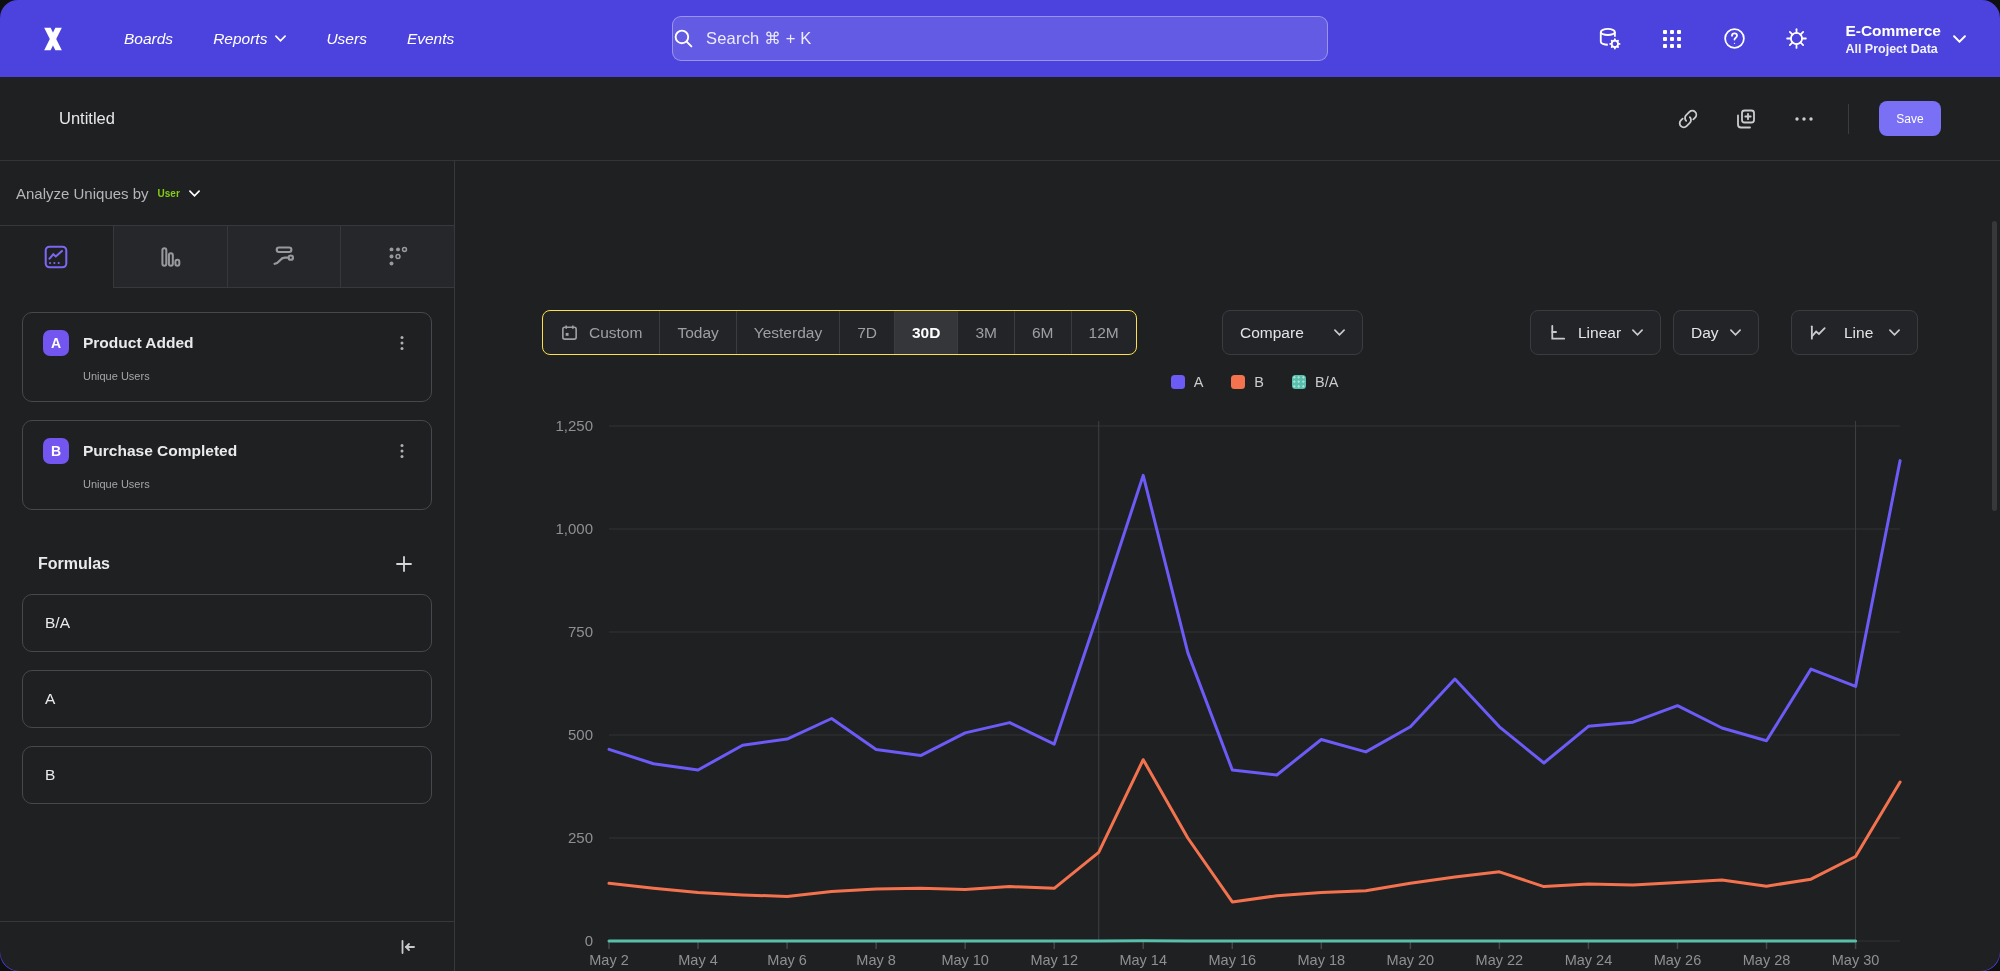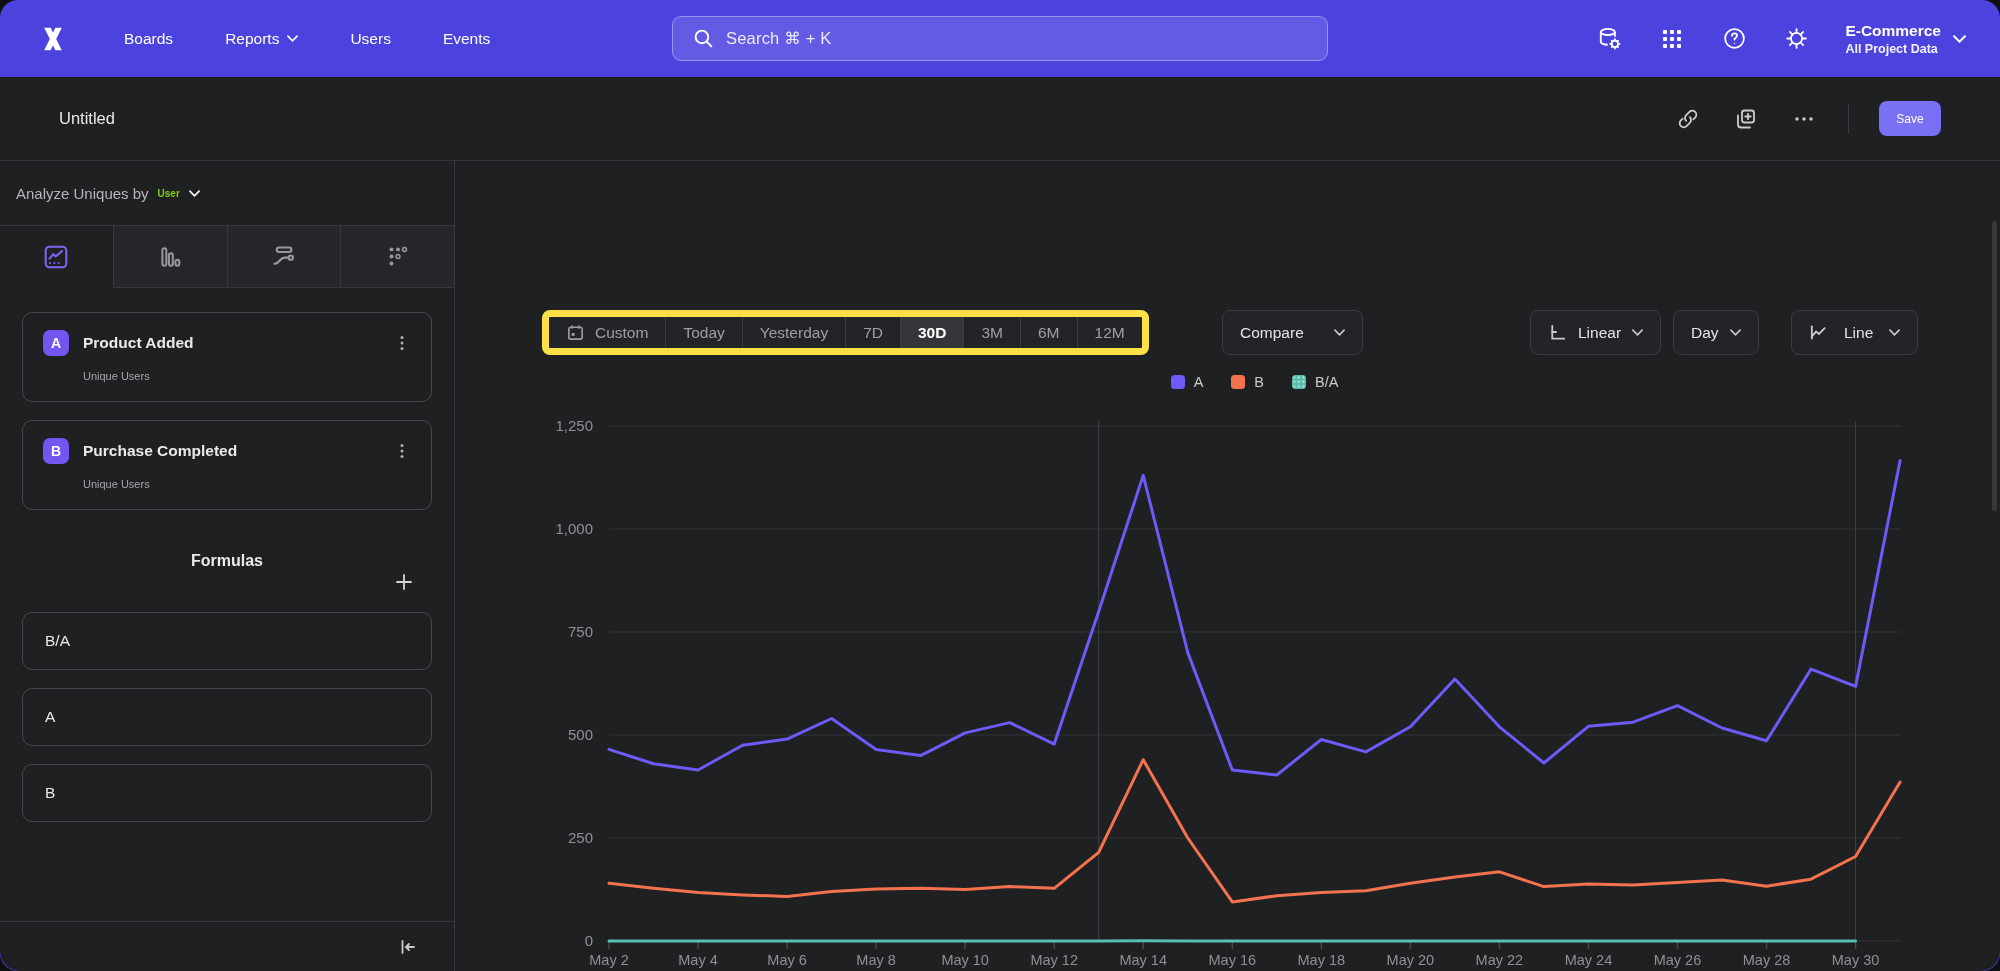--- a/index.html
+++ b/index.html
@@ -3,23 +3,23 @@
 <meta charset="utf-8">
 <style>
   * { margin:0; padding:0; box-sizing:border-box; }
   html,body { background:#0e0f10; }
   body { font-family:"Liberation Sans", sans-serif; -webkit-font-smoothing:antialiased; }
   #app { position:relative; width:2000px; height:971px; background:#4C43DF; border-radius:18px; overflow:hidden; }
 
   
   .hdr { position:absolute; top:0; left:0; width:100%; height:77px; display:flex; align-items:center; padding:0 34px; color:#fff; }
   .logo { width:38px; height:38px; display:flex; align-items:center; justify-content:center; margin-right:52px; cursor:pointer; }
-  .nav { display:flex; align-items:center; gap:52px; }
+  .nav { display:flex; align-items:center; gap:40px;font-style:italic; }
   .nav-item { display:flex; align-items:center; gap:8px; font-size:15.5px; font-weight:500; color:#fff; cursor:pointer; }
-  .search { position:absolute; left:672px; top:16px; width:656px; height:45px; background:rgba(255,255,255,.13); border:1px solid rgba(255,255,255,.35); border-radius:9px; display:flex; align-items:center; padding:0 20px; gap:12px; cursor:text; }
+  .search { position:absolute; left:672px; top:16px; width:656px; height:45px; background:rgba(255,255,255,.13); border:1px solid rgba(255,255,255,.35); border-radius:9px; display:flex; align-items:center; padding:0 0; gap:12px; cursor:text; }
   .search-ph { font-size:16.5px; color:#EDEBFC; letter-spacing:.2px; }
   .hdr-right { margin-left:auto; display:flex; align-items:center; gap:36px; }
   .hdr-ic { width:26px; height:26px; display:flex; align-items:center; justify-content:center; cursor:pointer; color:#fff; }
   .project { display:flex; align-items:center; gap:12px; cursor:pointer; }
   .project-name { font-size:15.5px; font-weight:700; }
   .project-scope { font-size:12.5px; font-weight:700; opacity:.92; margin-top:2px; }
 
   
   .panel { position:absolute; top:77px; left:0; right:0; bottom:0; background:#1F2022; border-radius:0 0 20px 20px; overflow:hidden; }
 
@@ -49,21 +49,21 @@
   .letter-badge { width:26px; height:26px; border-radius:7px; background:#7355F0; color:#fff; font-size:14px; font-weight:700; display:flex; align-items:center; justify-content:center; flex:none; }
   .card-ev { font-size:15.5px; font-weight:600; color:#E9EAEB; }
   .kebab { margin-left:auto; color:#AEB0B3; font-size:16px; letter-spacing:0; line-height:6px; cursor:pointer; }
   .card-measure { font-size:11px; color:#A4A6A9; margin:14px 0 2px 40px; }
   .fcard { margin-top:18px; border:1px solid #46484C; border-radius:10px; padding:19px 22px; font-size:15.5px; color:#E9EAEB; cursor:pointer; }
   .sb-foot { position:absolute; left:0; right:0; bottom:0; height:50px; border-top:1px solid #36383B; display:flex; align-items:center; justify-content:flex-end; padding:0 36px; color:#C9CACC; }
 
   
   .content { position:absolute; top:84px; left:455px; right:0; bottom:0; }
   .ctl-row { position:absolute; top:149px; left:0; right:0; height:45px; }
-  .seg { position:absolute; left:87px; top:0; height:45px; display:flex; border:7px solid #fde047; border-radius:8px; overflow:hidden; background:#232428; }
+  .seg { position:absolute; left:87px; top:0; height:45px; display:flex; border:1px solid #fde047; border-radius:8px; overflow:hidden; background:#232428; }
   .seg-item { display:flex; align-items:center; gap:10px; padding:0 17px; font-size:15.5px; color:#9DA0A3; border-right:1px solid #3A3C3F; cursor:pointer; white-space:nowrap; }
   .seg-item:last-child { border-right:none; }
   .seg-item.sel { background:#34363A; color:#FFFFFF; font-weight:700; }
   .drop-btn { position:absolute; top:0; height:45px; display:flex; align-items:center; gap:11px; padding:0 17px; border:1px solid #3A3C3F; border-radius:8px; background:#232428; color:#E3E4E5; font-size:15.5px; cursor:pointer; white-space:nowrap; }
   .legend { position:absolute; top:213px; left:154px; width:1291px; display:flex; justify-content:center; gap:28px; }
   .leg-item { display:flex; align-items:center; gap:9px; font-size:14.5px; color:#C9CBCD; cursor:pointer; }
   .swatch { width:14px; height:14px; border-radius:3.5px; }
   .swatch.dotted { background-image:radial-gradient(rgba(255,255,255,.55) 1px, transparent 1.2px); background-size:4.5px 4.5px; }
   #chart { position:absolute; left:0; top:198px; }
   .scrollthumb { position:absolute; right:3px; top:60px; width:5px; height:290px; border-radius:3px; background:#4A4C4F; opacity:.55; }
@@ -288,21 +288,21 @@
                   <svg width="18" height="18" viewBox="0 0 18 18" fill="currentColor">
                     <circle cx="9" cy="3.5" r="1.5"></circle>
                     <circle cx="9" cy="9" r="1.5"></circle>
                     <circle cx="9" cy="14.5" r="1.5"></circle>
                   </svg>
                 </span>
               </div>
               <div class="card-measure">Unique Users</div>
             </div>
           </div>
-        <div class="sec-head" style="margin-top:42px;flex-direction:column;">
+        <div class="sec-head" style="margin-top:42px;">
           <span class="t">Formulas</span>
           <span class="plus-btn">
             <svg width="20" height="20" viewBox="0 0 20 20" stroke="#D6D7D8" stroke-width="1.8" stroke-linecap="round">
                 <line x1="10" y1="3" x2="10" y2="17"></line>
                 <line x1="3" y1="10" x2="17" y2="10"></line>
               </svg>
           </span>
         </div>
         <div id="formulaCards">
             <div class="fcard"><span>B/A</span></div>

